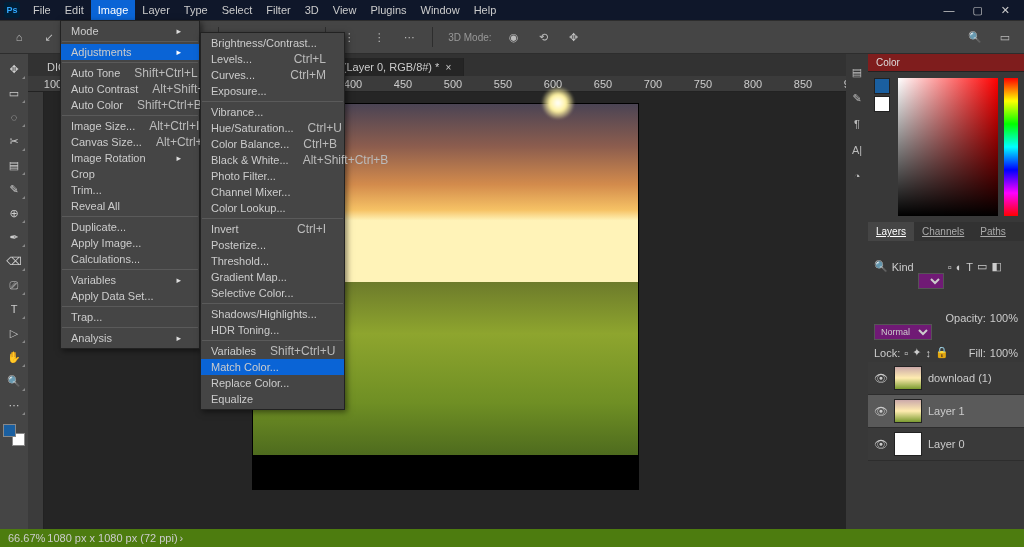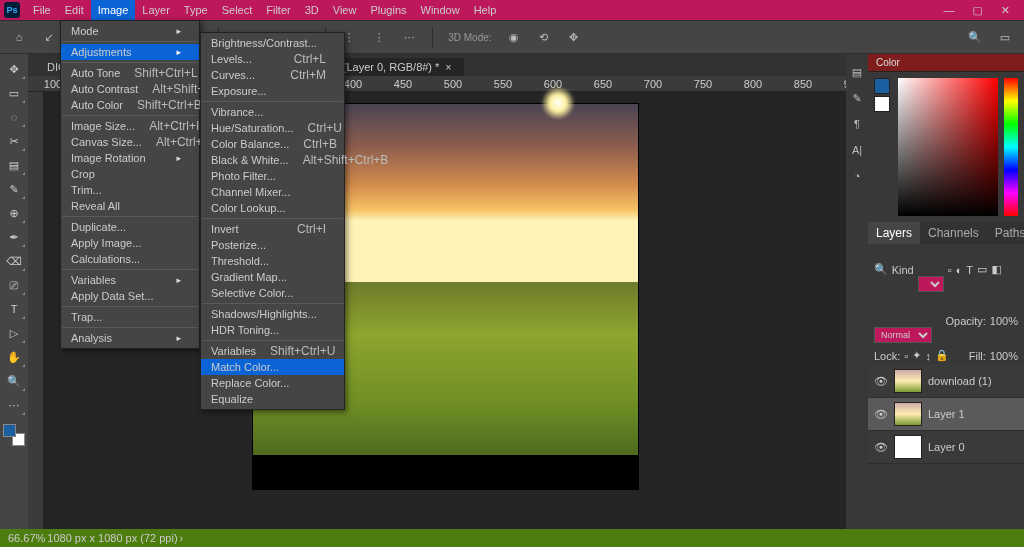--- a/index.html
+++ b/index.html
@@ -1,18 +1,18 @@
 <!DOCTYPE html>
 <html><head>
 <meta charset="utf-8">
 <style>
   * { margin:0; padding:0; box-sizing:border-box; font-family:"Segoe UI",Tahoma,sans-serif; font-size:11px; color:#ccc; user-select:none; }
   body { background:#323232; width:1024px; height:547px; overflow:hidden; position:relative; }
   
-  .menubar { height:20px; background:#be185d; display:flex; align-items:center; padding:0 4px; }
+  .menubar { height:20px; background:#0f172a; display:flex; align-items:center; padding:0 4px; }
   .menubar .logo { width:16px; height:16px; background:#001e36; border-radius:3px; display:flex; align-items:center; justify-content:center; color:#31a8ff; font-weight:700; font-size:9px; margin-right:6px;}
   .menubar .mitem { padding:0 7px; height:100%; display:flex; align-items:center; cursor:default;}
   .menubar .mitem.open { background:#0a64d6; color:#fff;}
   .winctrl { margin-left:auto; display:flex; gap:18px; padding-right:10px; font-size:12px; }
   
   .optbar { height:34px; background:#454545; border-top:1px solid #2d2d2d; border-bottom:1px solid #2d2d2d; display:flex; align-items:center; padding:0 8px; gap:8px;}
   .optbar .lbl { color:#999; font-size:10px; padding:0 3px;}
   .optbar .icon { width:22px; height:22px; display:flex; align-items:center; justify-content:center; color:#bbb;}
   .sep { width:1px; height:20px; background:#2d2d2d; margin:0 4px;}
   
@@ -42,29 +42,29 @@
   .rightstrip div{ width:16px; height:16px; color:#bbb; display:flex; align-items:center; justify-content:center;}
   .panels { position:absolute; right:0; top:54px; width:156px; bottom:18px; background:#383838; display:flex; flex-direction:column;}
   .panelhdr { background:#7f1d1d; padding:3px 8px; font-size:10px; color:#ddd; border-bottom:1px solid #222;}
   .colorpanel { height:150px; display:flex; padding:6px; gap:6px;}
   .colorfield { flex:1; background:linear-gradient(to top,#000,rgba(0,0,0,0)),linear-gradient(to right,#fff,#f00); position:relative;}
   .huebar { width:14px; background:linear-gradient(180deg,#f00,#ff0,#0f0,#0ff,#00f,#f0f,#f00);}
   .swprev { width:18px; display:flex; flex-direction:column; gap:2px;}
   .swprev div{ width:16px; height:16px; border:1px solid #222;}
   .layerspanel { flex:1; display:flex; flex-direction:column;}
   .ltabs { display:flex; background:#323232;}
-  .ltabs div{ padding:4px 8px; font-size:12px; color:#aaa;}
+  .ltabs div{ padding:4px 8px; font-size:10px; color:#aaa;text-decoration:underline;}
   .ltabs div.on{ background:#454545; color:#fff;}
   .lrow { display:flex; align-items:center; gap:6px; padding:4px 6px; background:#3a3a3a; border-bottom:1px solid #2d2d2d;}
   .lrow.sel{ background:#5a5a5a;}
   .lrow .eye{ width:14px; color:#ccc;}
   .lrow .th{ width:28px; height:24px; background:#fff; border:1px solid #222;}
   .lrow .th.img{ background:linear-gradient(180deg,#caa 0%,#ffecb0 50%,#7b9b30 100%);}
   .opts { display:flex; align-items:center; gap:4px; padding:3px 6px; font-size:9px; color:#aaa;}
-  .opts select, .opts input{ background:#be185d; border:1px solid #555; color:#ccc; font-size:9px; padding:1px 2px;margin-top:29px;}
+  .opts select, .opts input{ background:#701a75; border:1px solid #555; color:#ccc; font-size:9px; padding:1px 2px;margin-top:29px;}
   
   .status { position:absolute; left:0; right:0; bottom:0; height:18px; background:#4d7c0f; display:flex; align-items:center; font-size:10px; color:#aaa; padding:0 8px; gap:2px;}
   
   .menu { position:absolute; background:#454545; border:1px solid #222; box-shadow:2px 2px 6px rgba(0,0,0,.5); z-index:500; min-width:135px; padding:2px 0;}
   .menu .row { display:flex; align-items:center; justify-content:space-between; padding:2px 18px 2px 10px; white-space:nowrap; font-size:11px; color:#ddd; height:16px;}
   .menu .row.hl { background:#0a64d6; color:#fff;}
   .menu .row.dis { color:#777;}
   .menu .row .sc { color:#bbb; font-size:12px; padding-left:14px;}
   .menu .div { height:1px; background:#5a5a5a; margin:2px 1px;}
   .menu .arrow::after{ content:"▸"; font-size:9px; margin-left:10px;}

